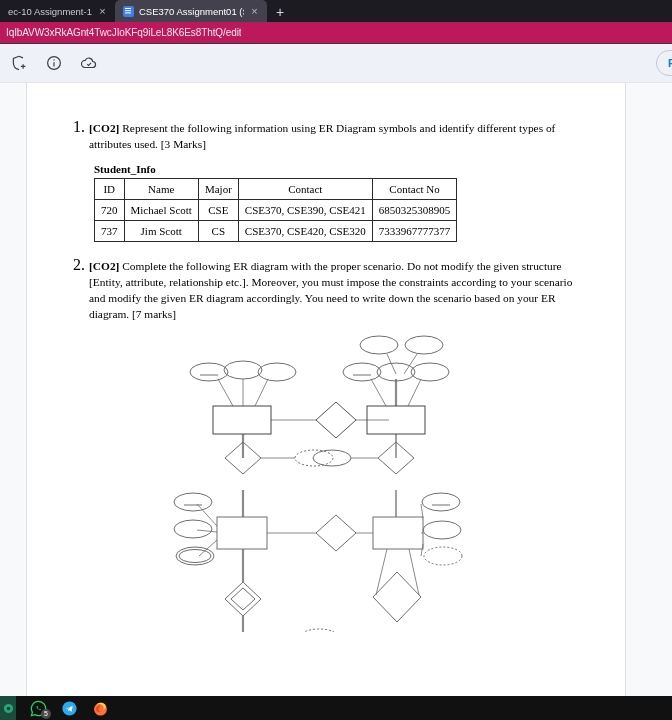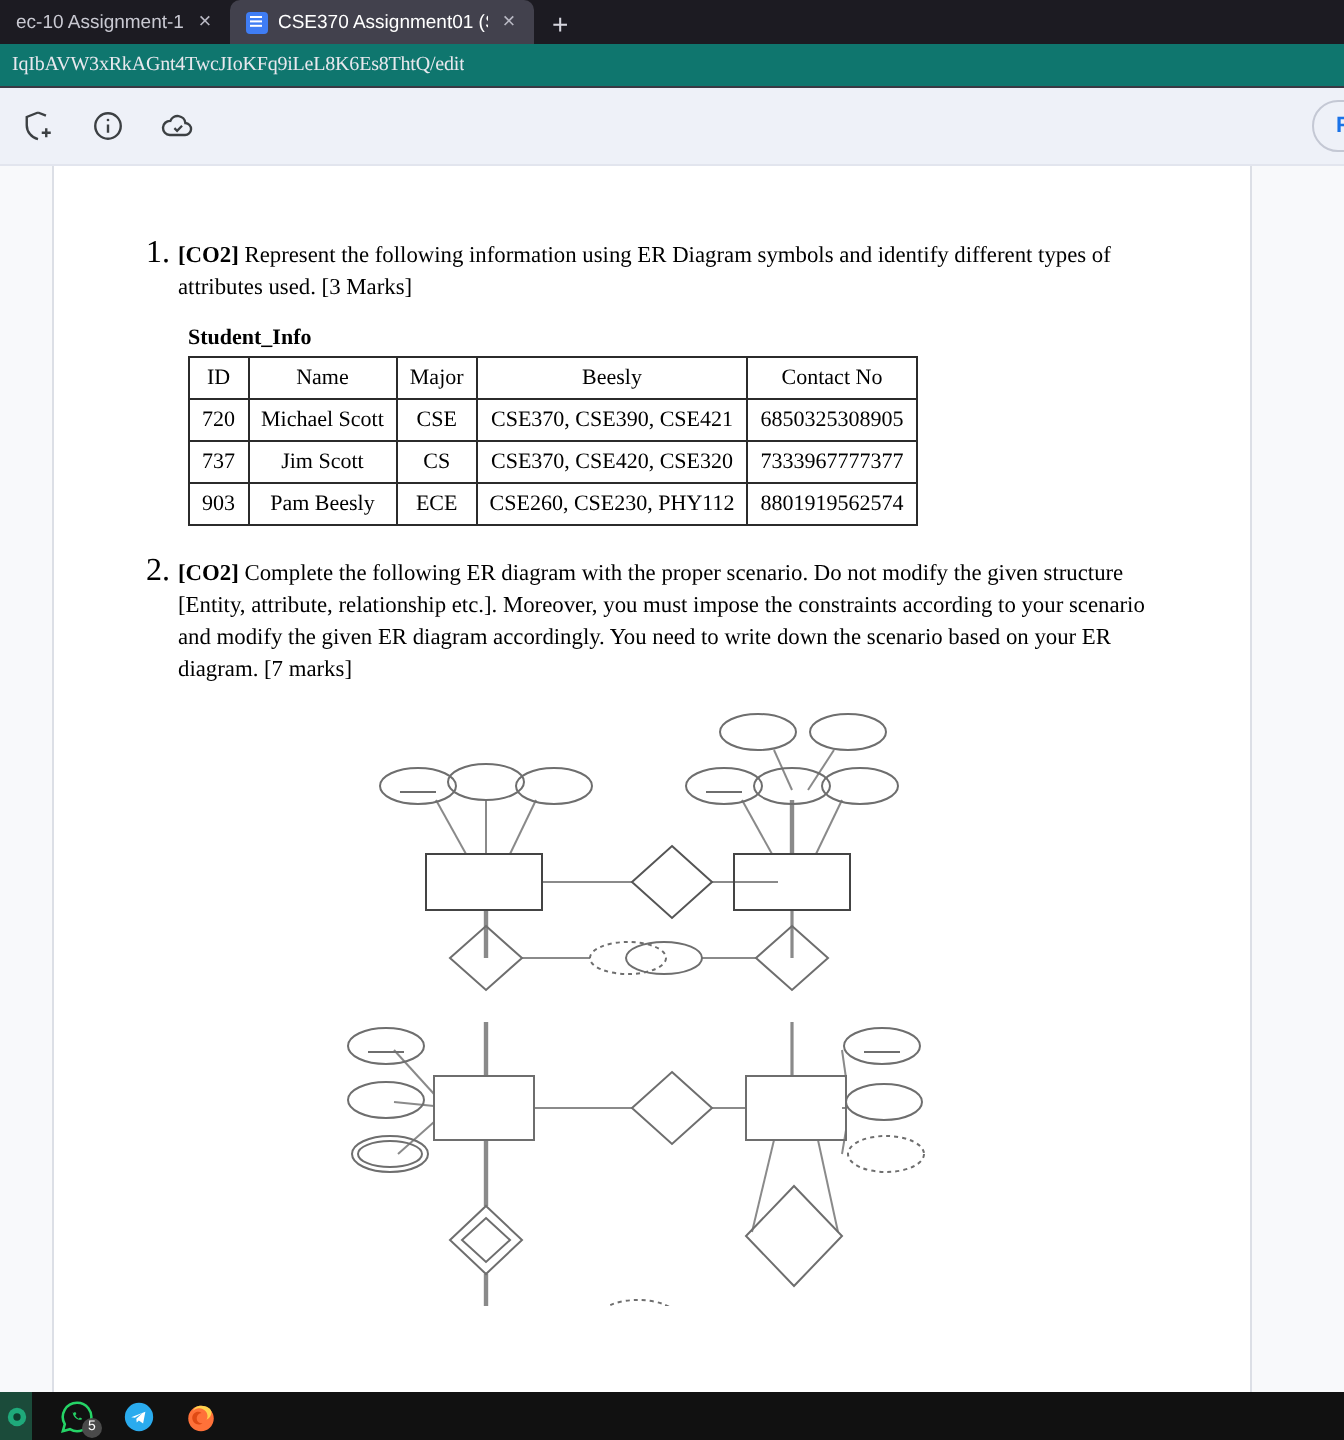--- a/index.html
+++ b/index.html
@@ -71,26 +71,25 @@
   #new-tab-btn {
     color: #d5d5de;
     font-size: 14px;
     line-height: 1;
     padding: 0 9px;
     margin-bottom: 3px;
   }
 
   #url-bar {
     height: 22px;
-    background: #0f766e;
+    background: #be185d;
     display: flex;
     align-items: center;
     padding: 0 6px;
     border-bottom: 1px solid #3a3944;
-    font-family: Liberation Serif, serif;
   }
   #url-text {
     font-size: 10px;
     color: #e8e8ee;
     white-space: nowrap;
     overflow: hidden;
     letter-spacing: -0.1px;
   }
 
   
@@ -265,46 +264,39 @@
         </div>
 
         <div class="tbl-caption">Student_Info</div>
 
         <table class="student-info">
           <thead>
             <tr>
               <th>ID</th>
               <th>Name</th>
               <th>Major</th>
-              <th>Beesly</th>
+              <th>Contact</th>
               <th>Contact No</th>
             </tr>
           </thead>
           <tbody>
             <tr>
               <td>720</td>
               <td>Michael Scott</td>
               <td>CSE</td>
               <td>CSE370, CSE390, CSE421</td>
               <td>6850325308905</td>
             </tr>
             <tr>
               <td>737</td>
               <td>Jim Scott</td>
               <td>CS</td>
               <td>CSE370, CSE420, CSE320</td>
               <td>7333967777377</td>
             </tr>
-            <tr>
-              <td>903</td>
-              <td>Pam Beesly</td>
-              <td>ECE</td>
-              <td>CSE260, CSE230, PHY112</td>
-              <td>8801919562574</td>
-            </tr>
           </tbody>
         </table>
       </li>
 
       <li class="q2-block">
         <div class="q-text">
           <b>[CO2]</b><span> Complete the following ER diagram with the proper scenario. Do not modify the given structure [Entity, attribute, relationship etc.]. Moreover, you must impose the constraints according to your scenario and modify the given ER diagram accordingly. You need to write down the scenario based on your ER diagram.  [7 marks]</span>
         </div>
       </li>
     </ol>

